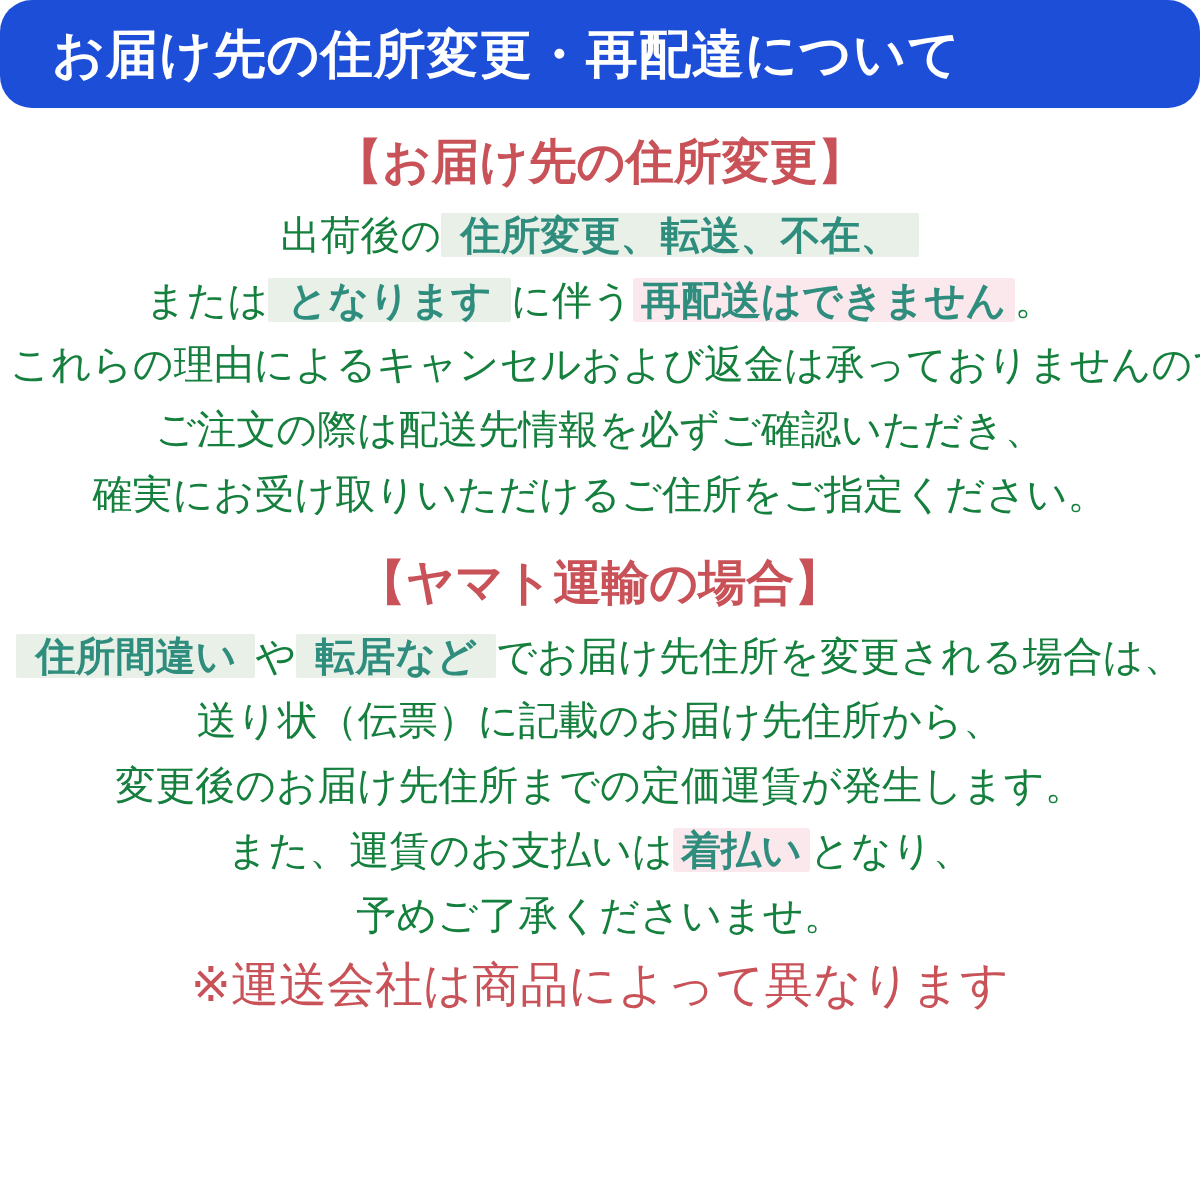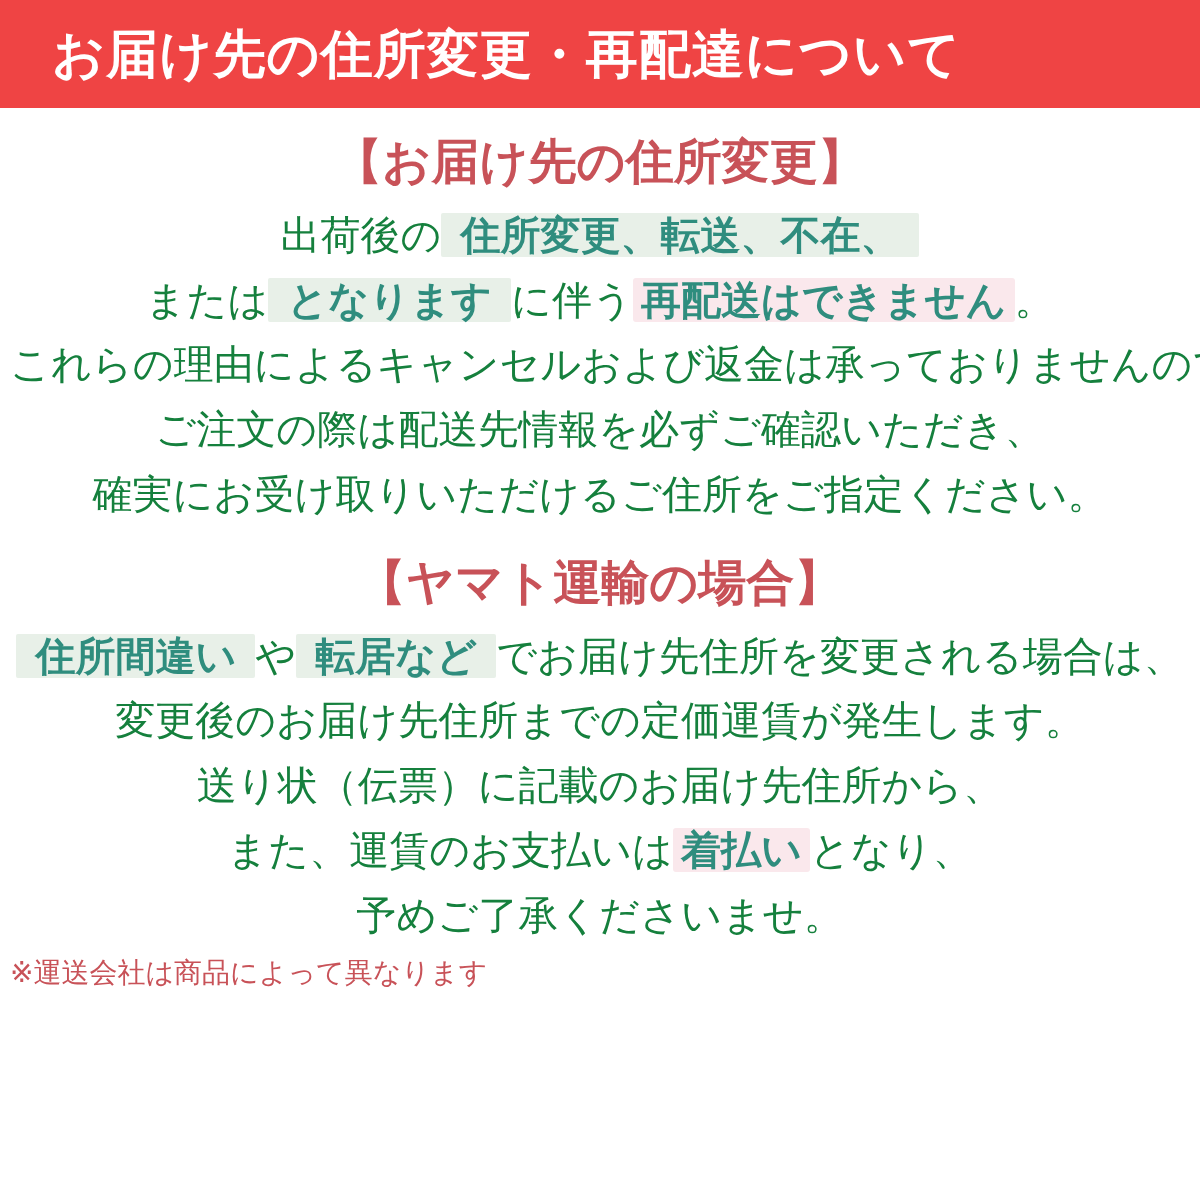--- a/index.html
+++ b/index.html
@@ -15,25 +15,26 @@
   }
   .page {
     position: relative;
     width: 1200px;
     height: 1200px;
     box-sizing: border-box;
   }
   .banner {
     width: 100%;
     height: 108px;
-    background: #ef4444;
+    background: #1d4ed8;
     display: flex;
     align-items: center;
     padding-left: 52px;
     box-sizing: border-box;
+    border-radius: 32px;
   }
   .banner-title {
     color: #ffffff;
     font-size: 52px;
     font-weight: bold;
     letter-spacing: 1px;
     line-height: 1;
     white-space: nowrap;
   }
   .content {
@@ -70,22 +71,22 @@
     font-weight: bold;
     background: #fae8ec;
     padding: 0 8px;
     border-radius: 3px;
   }
   .plain {
     color: #15803d;
   }
   .note {
     color: #c85258;
-    font-size: 28px;
-    text-align: left;
+    font-size: 48px;
+    text-align: center;
     line-height: 1.2;
     margin-top: 12px;
   }
   .gap-top-lg { margin-top: 34px; }
 </style>
 </head>
 <body>
 
 <div class="page">
 
@@ -103,22 +104,22 @@
           <div class="line"><span class="plain">これらの理由によるキャンセルおよび返金は承っておりませんので、</span></div>
           <div class="line"><span class="plain">ご注文の際は配送先情報を必ずご確認いただき、</span></div>
           <div class="line"><span class="plain">確実にお受け取りいただけるご住所をご指定ください。</span></div>
         </div>
     </div>
 
     <div class="section gap-top-lg">
       <div class="section-heading">【ヤマト運輸の場合】</div>
       <div class="lines">
           <div class="line"><span class="hl-green">住所間違い</span><span class="plain">や</span><span class="hl-green">転居など</span><span class="plain">でお届け先住所を変更される場合は、</span></div>
+          <div class="line"><span class="plain">送り状（伝票）に記載のお届け先住所から、</span></div>
           <div class="line"><span class="plain">変更後のお届け先住所までの定価運賃が発生します。</span></div>
-          <div class="line"><span class="plain">送り状（伝票）に記載のお届け先住所から、</span></div>
           <div class="line"><span class="plain">また、運賃のお支払いは</span><span class="hl-pink">着払い</span><span class="plain">となり、</span></div>
           <div class="line"><span class="plain">予めご了承くださいませ。</span></div>
         </div>
     </div>
 
     <div class="note">※運送会社は商品によって異なります</div>
 
   </div>
 </div>
 

